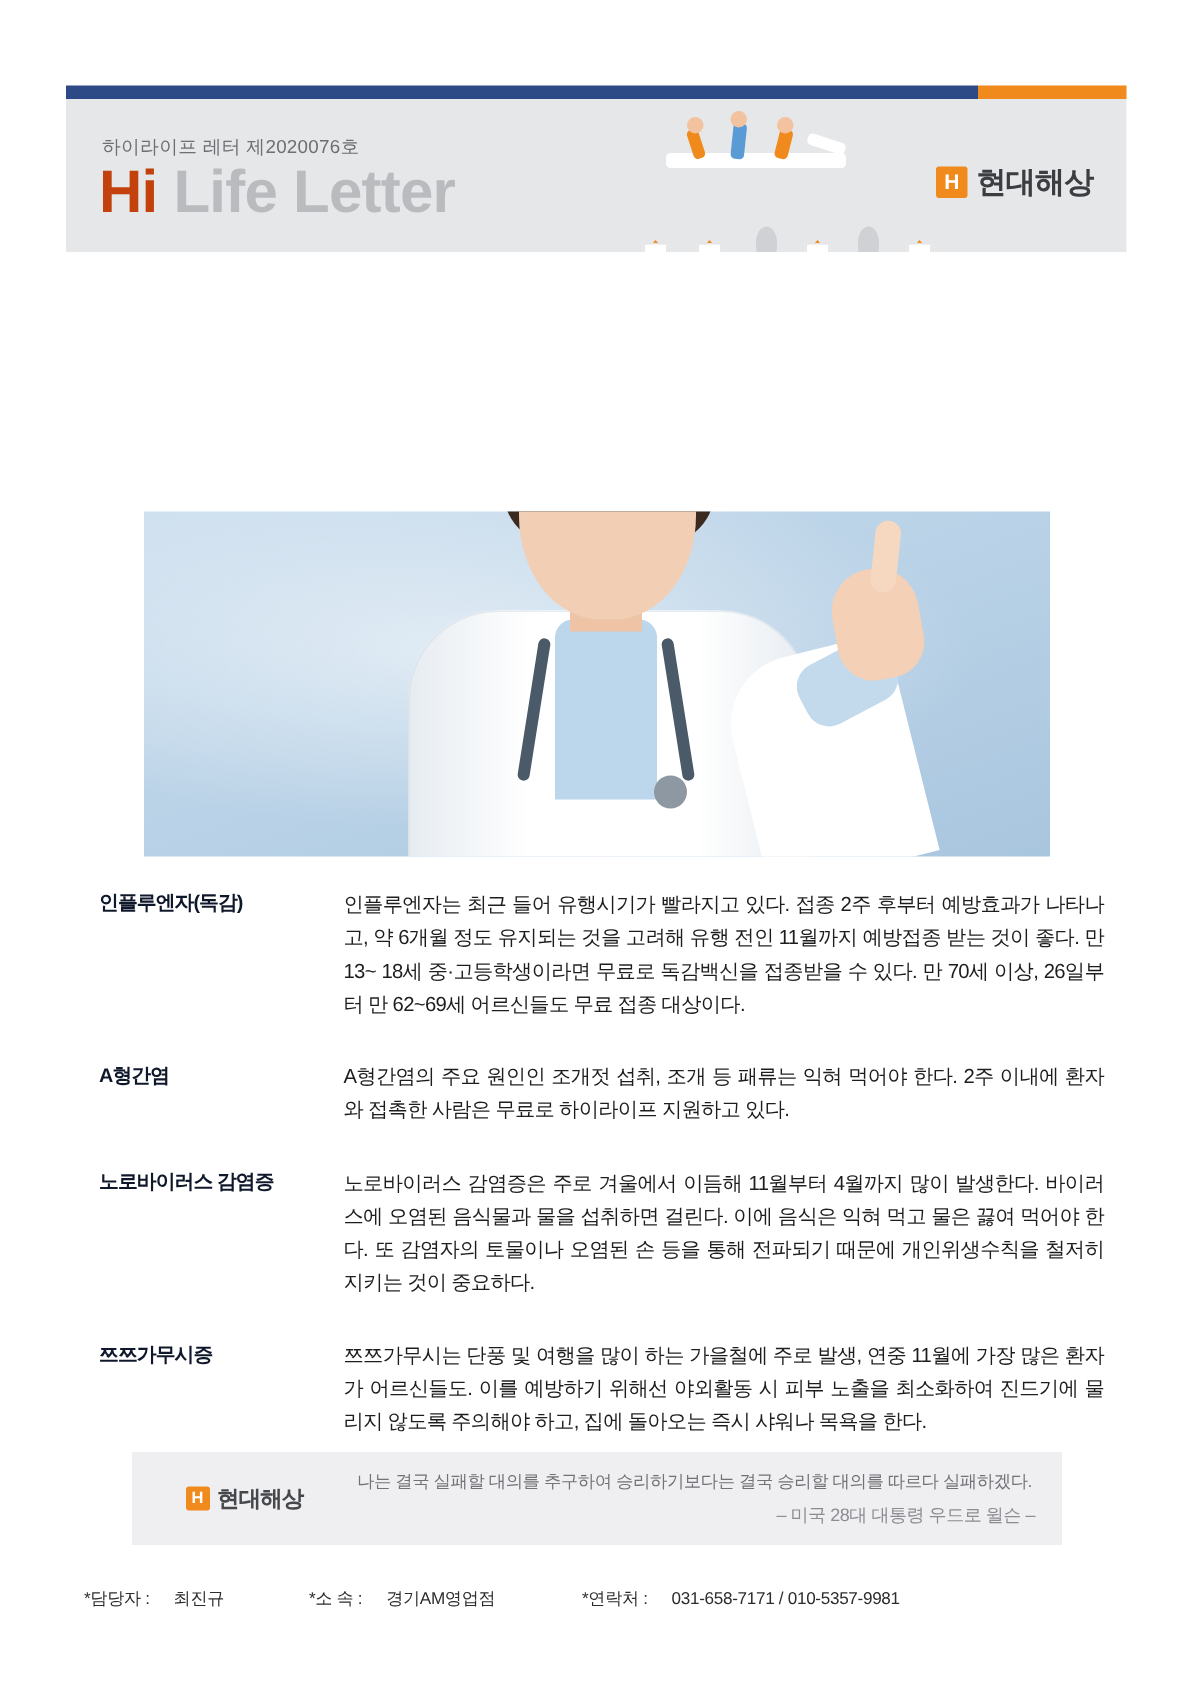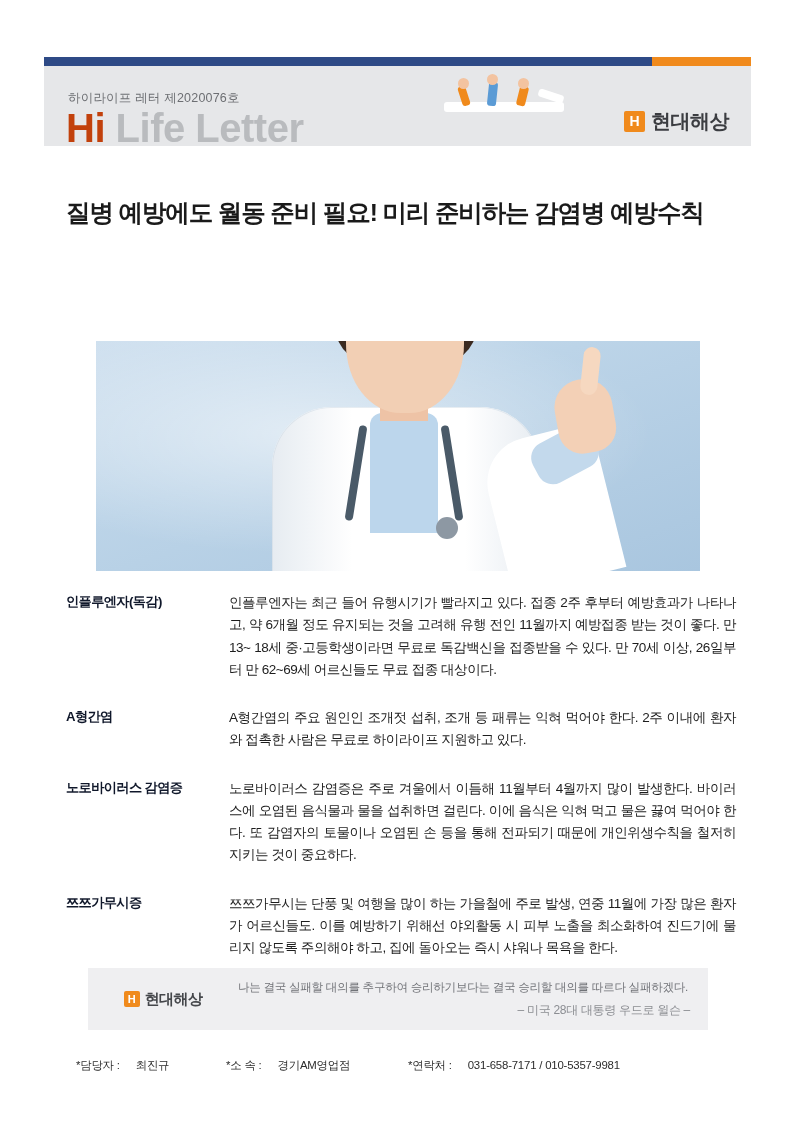--- a/index.html
+++ b/index.html
@@ -23,21 +23,21 @@
     width: 707px; height: 9px;
     display: flex;
   }
   .topbar-blue { width: 608px; height: 100%; background: #2e4a86; }
   .topbar-orange { flex: 1; height: 100%; background: #f08a1c; }
 
   
   .header {
     position: absolute;
     left: 44px; top: 66px;
-    width: 707px; height: 80px;
+    width: 707px; height: 102px;
     background: #e6e7e9;
     overflow: hidden;
     padding-left: 40px;
   }
   .header-sub {
     position: absolute;
     left: 24px; top: 24px;
     font-size: 12.5px;
     color: #6d6f73;
     letter-spacing: 0.2px;
@@ -230,21 +230,21 @@
     font-size: 11.6px; color: #707277; letter-spacing: -0.3px;
   }
   .quote-attr {
     margin-top: 7px;
     font-size: 12px; color: #8b8d92; text-align: right; letter-spacing: -0.3px;
   }
 
   
   .footer {
     position: absolute;
-    left: 76px; top: 1058px;
+    left: 56px; top: 1058px;
     width: 690px;
     display: flex;
     align-items: center;
     font-size: 11.4px;
     color: #2c2c2c;
     letter-spacing: -0.2px;
   }
   .f-key { color: #2c2c2c; }
   .f-val { margin-left: 16px; }
   .f-group { display: flex; align-items: baseline; }
@@ -291,21 +291,20 @@
         <div class="cp-bar" style="left:104px; top:18px; width:26px; height:8px; background:#ffffff; transform:rotate(18deg);"></div>
       </div>
     </div>
 
     <div class="logo">
       <div class="logo-mark">H</div>
       <div class="logo-text">현대해상</div>
     </div>
   </div>
 
-  <div class="main-title">질병 예방에도 월동 준비 필요! 미리 준비하는 감염병 예방수칙</div>
 
 
   <div class="hero">
     <div class="bg-soft"></div>
     <div class="coat"></div>
     <div class="coat-shadow"></div>
     <div class="shirt"></div>
     <div class="neck"></div>
     <div class="hair"></div>
     <div class="head"></div>

